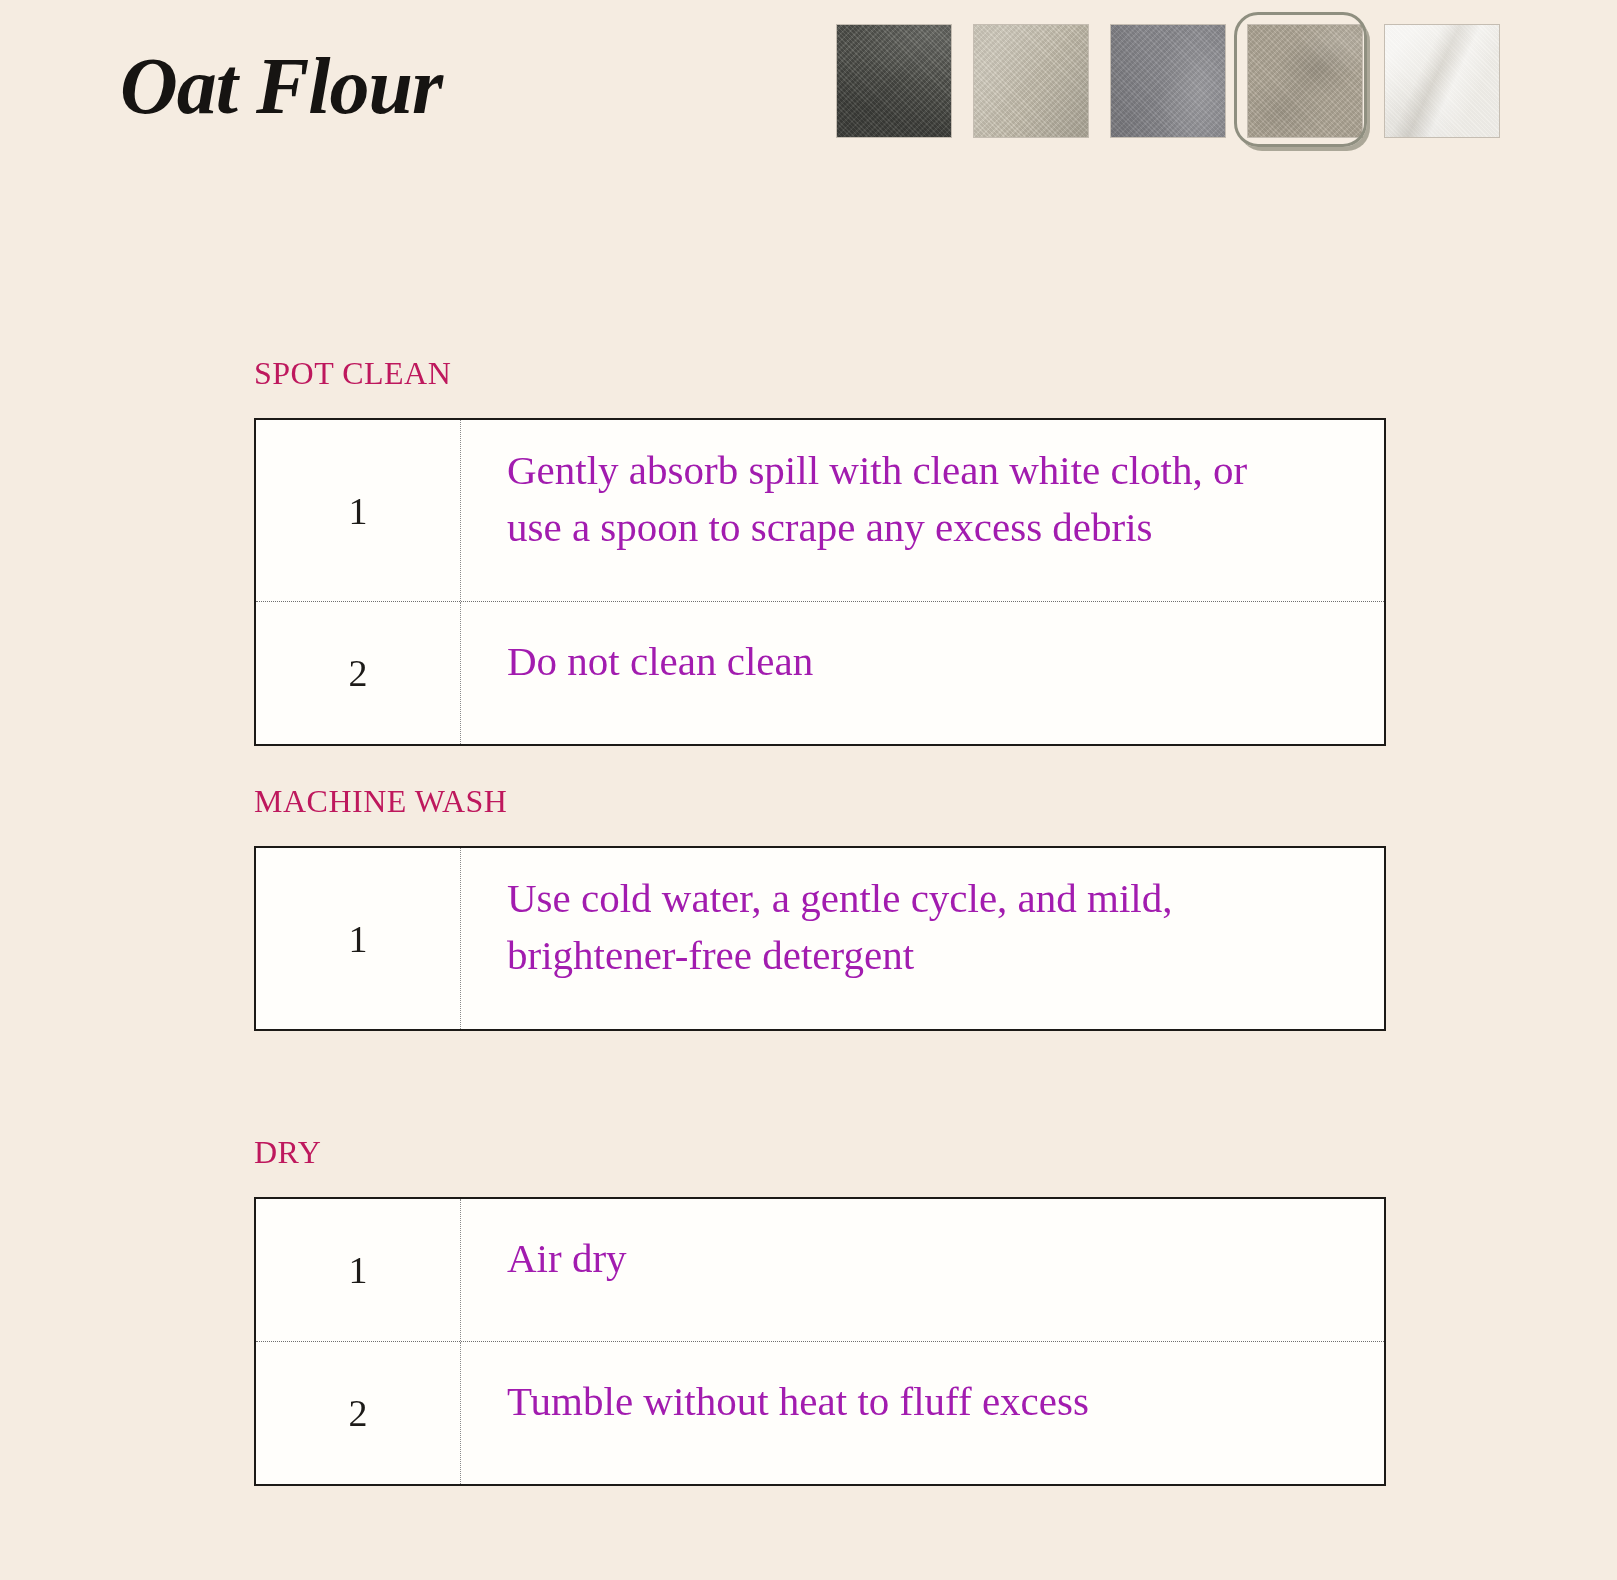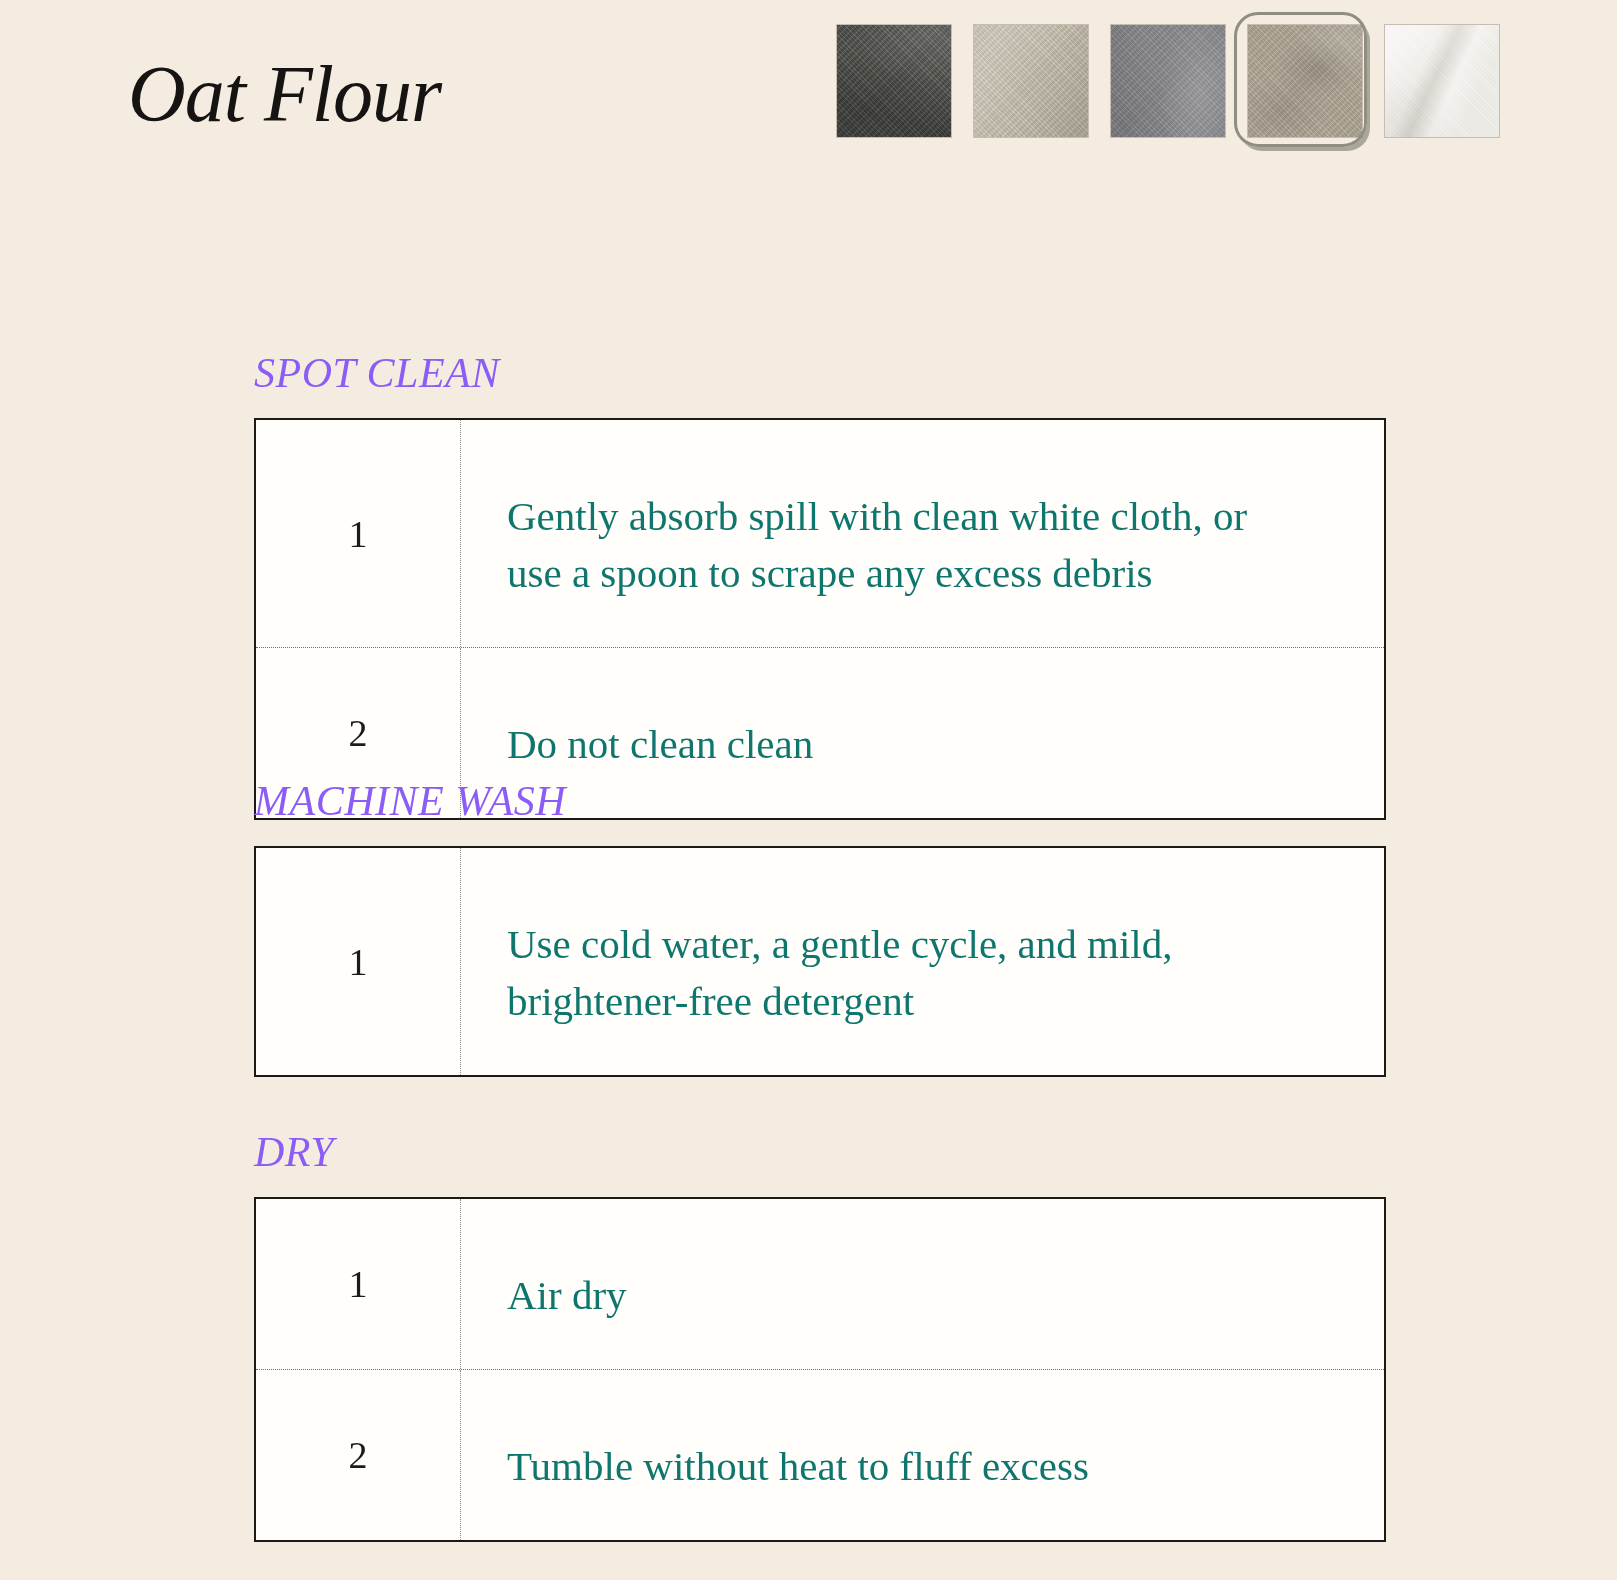--- a/index.html
+++ b/index.html
@@ -15,25 +15,25 @@
     font-family: "Liberation Serif", "DejaVu Serif", serif;
     color: #1d1b18;
     overflow: hidden;
   }
 
   
   .title {
     position: absolute;
     left: 112px;
     top: 36px;
-    margin: 16px;
+    margin: 8px;
     font-size: 80px;
     line-height: 1.05;
     font-style: italic;
-    font-weight: 400;
+    font-weight: 700;
     color: #161412;
     letter-spacing: -1px;
   }
 
   
   .swatches {
     position: absolute;
     left: 836px;
     top: 24px;
     display: flex;
@@ -118,26 +118,25 @@
     position: absolute;
     left: 254px;
     width: 1132px;
   }
   .care-section:nth-child(1) { top: 352px; }
   .care-section:nth-child(2) { top: 780px; }
   .care-section:nth-child(3) { top: 1131px; }
 
   .sec-heading {
     margin: 0 0 24px 0;
-    font-size: 42px;
+    font-size: 32px;
     line-height: 42px;
     font-weight: 400;
     letter-spacing: 0.5px;
-    color: #8b5cf6;
-    font-style: italic;
+    color: #be185d;
   }
   .care-table {
     box-sizing: border-box;
     width: 100%;
     background: #fffefb;
     border: 2px solid #1c1a17;
   }
   .row {
     display: flex;
     align-items: center;
@@ -155,25 +154,25 @@
     align-items: center;
     justify-content: center;
     border-right: 1px dotted #8a8a8a;
     font-size: 38px;
     font-variant-numeric: oldstyle-nums;
     font-feature-settings: "onum" 1;
     color: #1d1b18;
   }
   .cell.text {
     flex: 1;
-    padding: 68px 40px 45px 46px;
+    padding: 22px 40px 45px 46px;
     font-size: 41px;
     line-height: 57px;
     white-space: pre-line;
-    color: #0f766e;
+    color: #a21caf;
   }
 </style>
 </head>
 <body>
 
 <div class="page">
   <h1 class="title">Oat Flour</h1>
   <div class="swatches" id="swatch-strip">
       <button type="button" class="swatch" title="charcoal" style="background-color: rgb(84, 85, 79);">
         <span class="texture tx1"></span>

